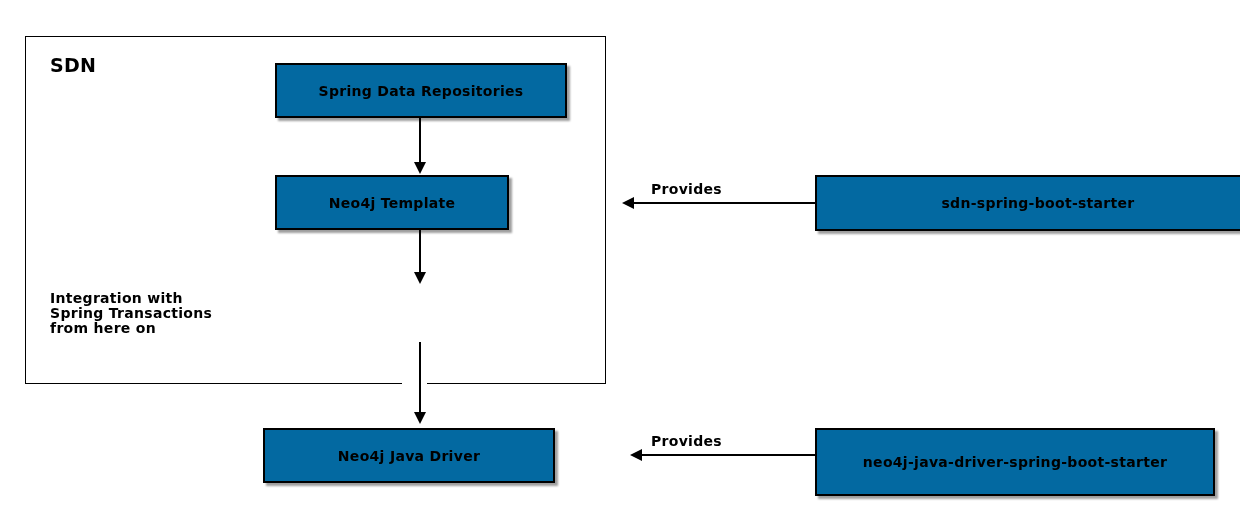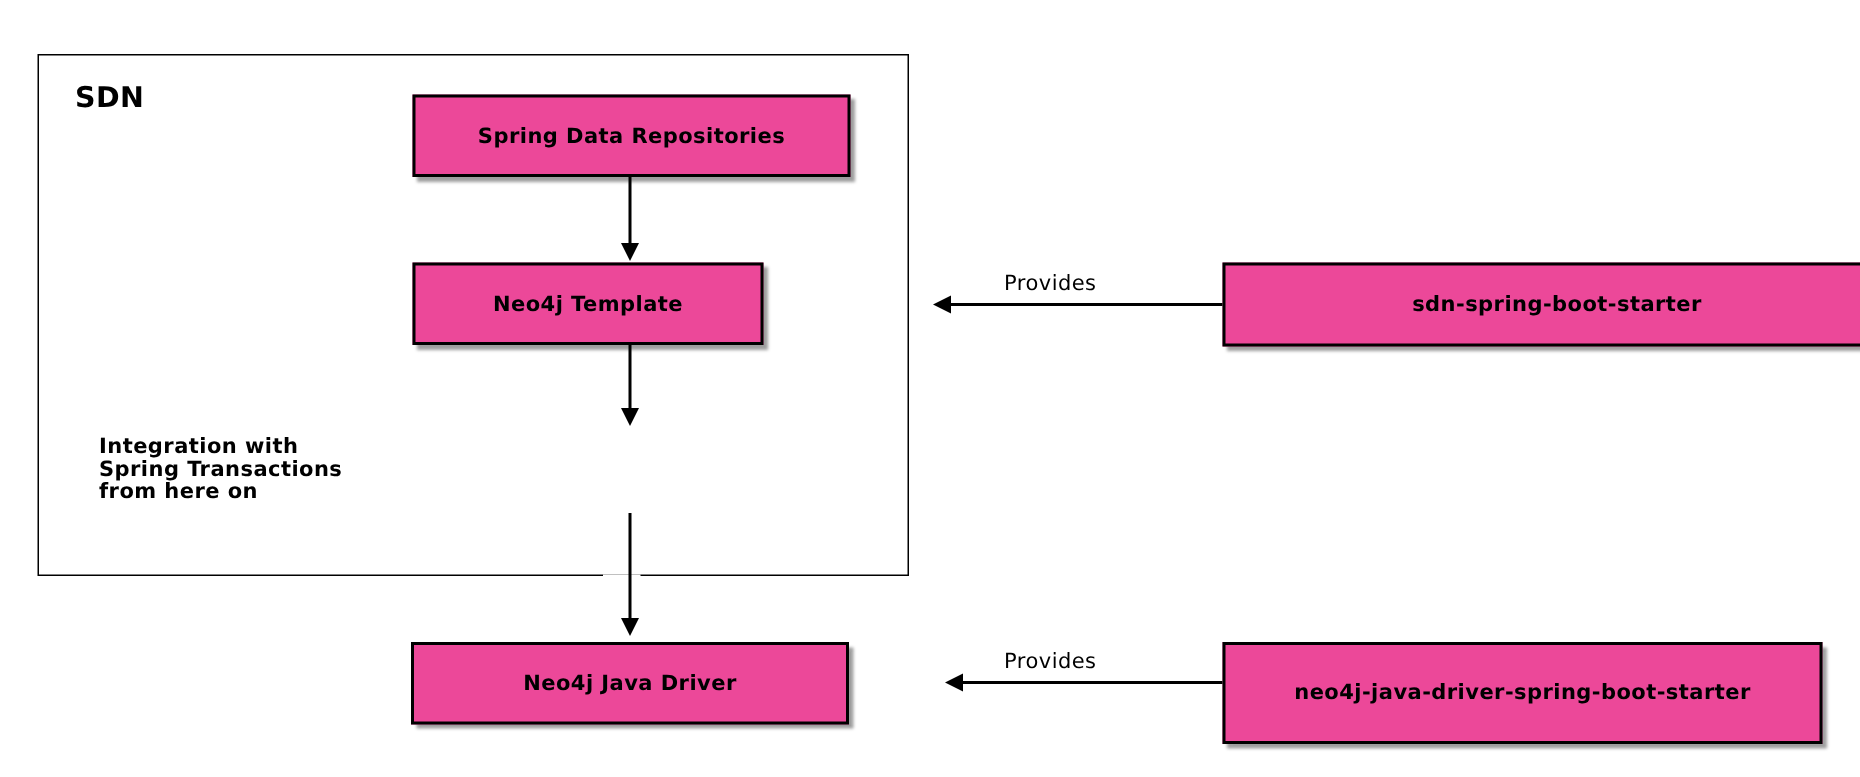--- a/index.html
+++ b/index.html
@@ -31,40 +31,39 @@
     font-size: 19px; font-weight: bold;
     letter-spacing: 0.3px;
   }
   .note {
     position: absolute;
     left: 50px; top: 291px;
     font-size: 14px; font-weight: bold;
     line-height: 15px;
     letter-spacing: 0.3px;
     white-space: pre-line;
-    margin-left: 16px;
   }
   .node {
     position: absolute;
     box-sizing: border-box;
     border: 2px solid #000000;
-    background: #ec4899;
+    background: #0369a1;
     box-shadow: 3px 3px 2px rgba(0,0,0,0.38);
     display: flex;
     align-items: center;
     justify-content: center;
     font-size: 14px;
     font-weight: bold;
     letter-spacing: 0.3px;
     text-align: left;
   }
   .node.n-repos   { left: 275px; top:  63px; width: 292px; height: 55px; }
   .node.n-tmpl    { left: 275px; top: 175px; width: 234px; height: 55px; }
   .node.n-client  { left: 275px; top: 287px; width: 292px; height: 55px; }
-  .node.n-driver  { left: 274px; top: 428px; width: 292px; height: 55px; }
+  .node.n-driver  { left: 263px; top: 428px; width: 292px; height: 55px; }
   .node.n-sdnstart{ left: 815px; top: 175px; width: 446px; height: 56px; }
   .node.n-drvstart{ left: 815px; top: 428px; width: 400px; height: 68px; }
 
   .varrow { position: absolute; width: 12px; }
   .varrow .vline {
     position: absolute; left: 5px; top: 0;
     width: 2px; height: calc(100% - 11px);
     background: #000000;
   }
   .varrow .vhead {
@@ -90,23 +89,23 @@
     border-top: 6px solid transparent;
     border-bottom: 6px solid transparent;
     border-right: 12px solid #000000;
   }
   .harrow.p1 { left: 622px; top: 197px; width: 193px; }
   .harrow.p2 { left: 630px; top: 449px; width: 185px; }
 
   .provides {
     position: absolute;
     width: 80px;
-    font-size: 14px; font-weight: normal;
+    font-size: 14px; font-weight: bold;
     letter-spacing: 0.3px;
-    text-align: right;
+    text-align: left;
   }
   .provides.t1 { left: 651px; top: 181px; }
   .provides.t2 { left: 651px; top: 433px; }
 </style>
 </head>
 <body>
 
 <div class="canvas">
 
   <div class="sdn-box"></div>

